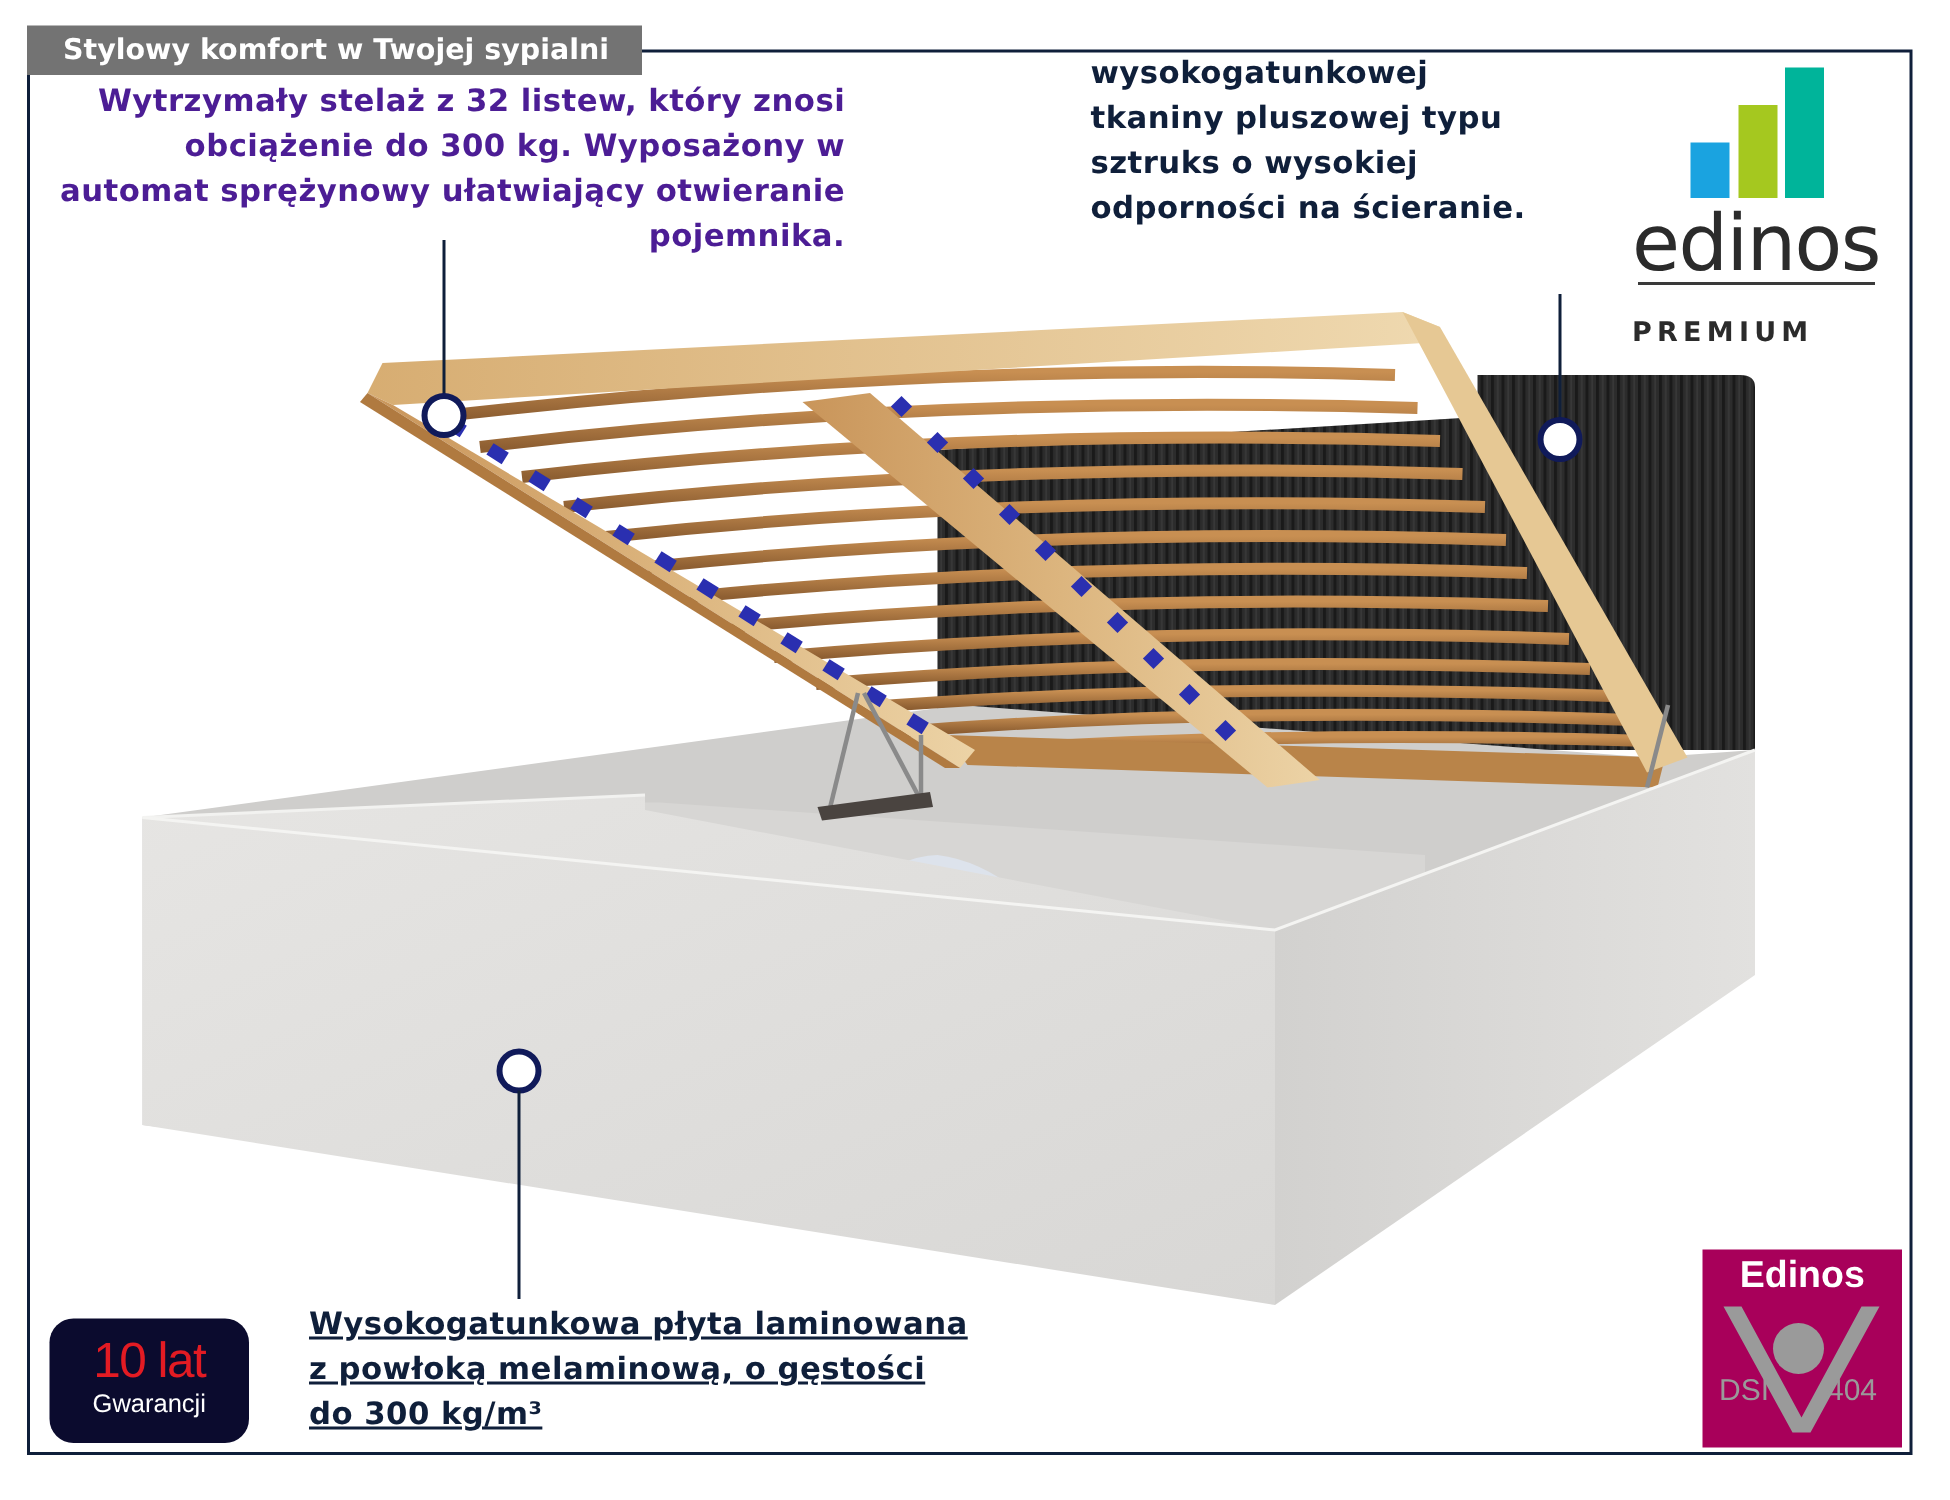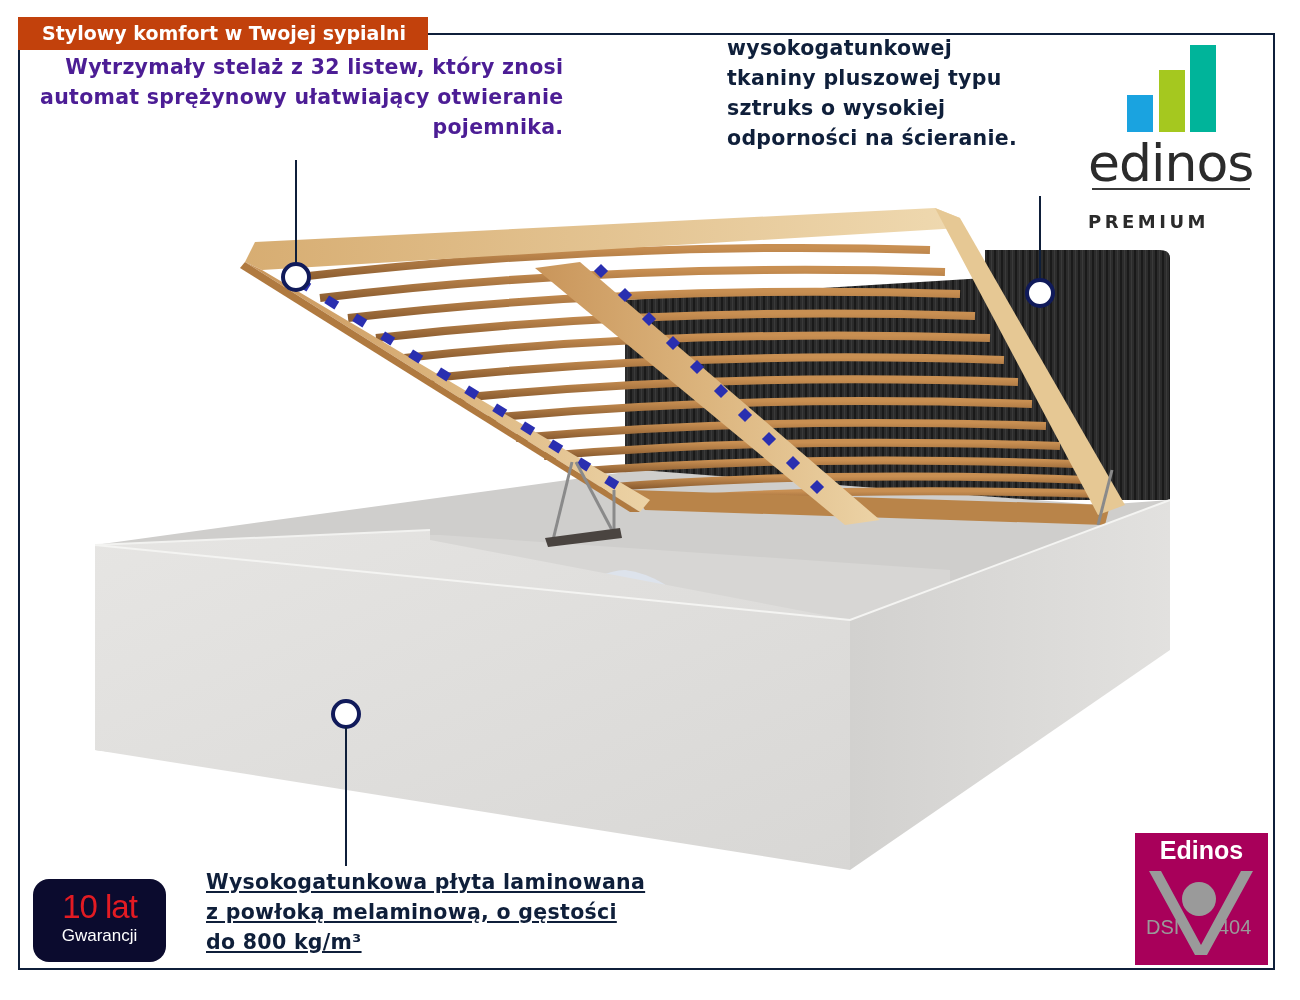--- a/index.html
+++ b/index.html
@@ -1,21 +1,21 @@
 <!DOCTYPE html>
 <html><head>
 <meta charset="utf-8">
 <style>
   html, body { margin: 0; padding: 0; background: #ffffff; }
   body { width: 1300px; height: 1000px; position: relative; overflow: hidden;
          font-family: "DejaVu Sans", sans-serif; }
   .frame { position: absolute; left: 18px; top: 33px; width: 1257px; height: 937px;
            border: 2px solid #0f1f3a; box-sizing: border-box; }
   .title-tab { position: absolute; left: 18px; top: 17px; height: 33px; padding: 0 22px 0 24px;
-               background: #c2410c; color: #ffffff; font-weight: bold; font-size: 19px;
+               background: #737373; color: #ffffff; font-weight: bold; font-size: 19px;
                line-height: 33px; white-space: nowrap; z-index: 5; }
   .callout { position: absolute; color: #0f1f3a; font-weight: bold; font-size: 20.5px;
              line-height: 30px; letter-spacing: 0.3px; z-index: 4; white-space: nowrap; }
   .callout div { display: block; }
   #callout-slats { left: 40px; top: 52px; color: #4c1d95; text-align: right; }
   #callout-headboard { left: 727px; top: 33px; }
   #callout-board { left: 206px; top: 867px; text-decoration: underline; }
   .illus { position: absolute; left: 0; top: 0; z-index: 1; }
   .logo { position: absolute; left: 1088px; top: 40px; width: 170px; height: 180px; z-index: 4; }
   .logo .bar { position: absolute; bottom: 88px; width: 26px; }
@@ -165,35 +165,36 @@
     <circle cx="296" cy="277" r="13" fill="#ffffff" stroke="#101a5a" stroke-width="4"></circle>
     <line x1="1040" y1="196" x2="1040" y2="282" stroke="#0f1f3a" stroke-width="2"></line>
     <circle cx="1040" cy="293" r="13" fill="#ffffff" stroke="#101a5a" stroke-width="4"></circle>
     <circle cx="346" cy="714" r="13" fill="#ffffff" stroke="#101a5a" stroke-width="4"></circle>
     <line x1="346" y1="727" x2="346" y2="866" stroke="#0f1f3a" stroke-width="2"></line>
   </g>
 </svg>
 
 <div class="callout" id="callout-slats">
   <div>Wytrzymały stelaż z 32 listew, który znosi</div>
+  <div>obciążenie do 300 kg. Wyposażony w</div>
   <div>automat sprężynowy ułatwiający otwieranie</div>
   <div>pojemnika.</div>
 </div>
 
 <div class="callout" id="callout-headboard">
   <div>wysokogatunkowej</div>
   <div>tkaniny pluszowej typu</div>
   <div>sztruks o wysokiej</div>
   <div>odporności na ścieranie.</div>
 </div>
 
 <div class="callout" id="callout-board">
   <div>Wysokogatunkowa płyta laminowana</div>
   <div>z powłoką melaminową, o gęstości</div>
-  <div>do 800 kg/m³</div>
+  <div>do 300 kg/m³</div>
 </div>
 
 <div class="logo">
   <div class="bar" style="left:39px;height:37px;background:#1aa3e0;"></div>
   <div class="bar" style="left:71px;height:62px;background:#a5c81f;"></div>
   <div class="bar" style="left:102px;height:87px;background:#00b49a;"></div>
   <div class="wordmark">edinos</div>
   <div class="rule"></div>
   <div class="premium">PREMIUM</div>
 </div>

